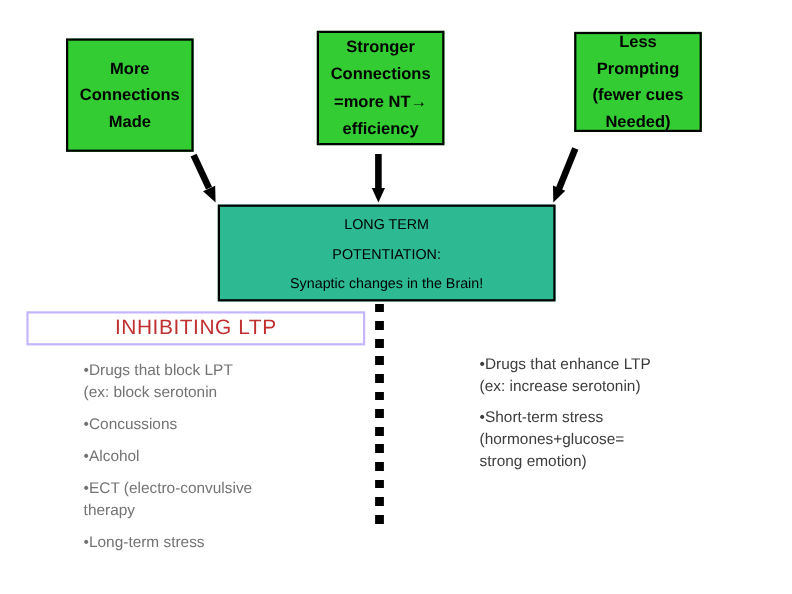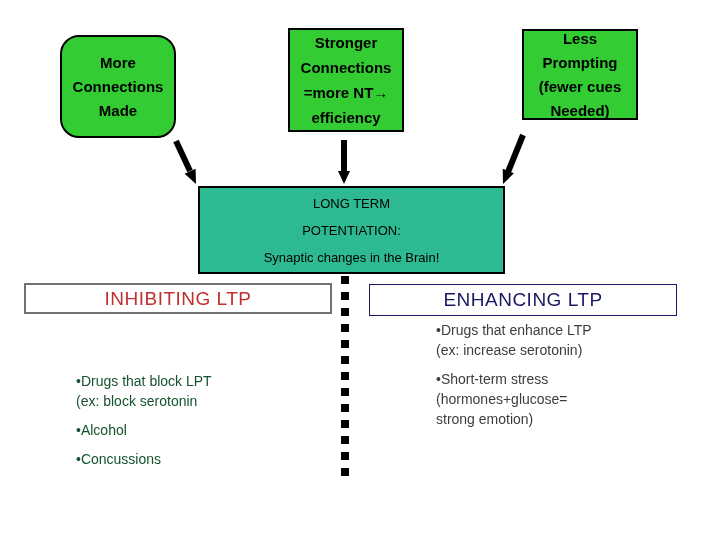--- a/index.html
+++ b/index.html
@@ -6,38 +6,38 @@
   #slide{
     position:relative;width:720px;height:540px;background:#ffffff;overflow:hidden;
     font-family:"Liberation Sans", sans-serif;color:#000;
   }
   .pre{white-space:pre-line;}
   .topbox{
     position:absolute;background:#33cc33;border:2px solid #000;
     display:flex;align-items:center;justify-content:center;text-align:center;
     font-size:15px;line-height:24px;font-weight:bold;box-sizing:border-box;
   }
-  #box-more{left:60px;top:35px;width:116px;height:103px;border-radius:19px;}
+  #box-more{left:60px;top:35px;width:116px;height:103px;}
   #box-stronger{left:288px;top:28px;width:116px;height:104px;line-height:25px;}
   #box-less{left:522px;top:29px;width:116px;height:91px;}
   #box-ltp{
     position:absolute;left:198px;top:186px;width:307px;height:88px;
     background:#2dba92;border:2px solid #000;box-sizing:border-box;
     display:flex;align-items:center;justify-content:center;text-align:center;
     font-size:13px;line-height:27px;font-weight:normal;
   }
   .colheader{
     position:absolute;background:#fff;box-sizing:border-box;
     display:flex;align-items:center;justify-content:center;
     font-size:19px;letter-spacing:0.5px;
   }
-  #hdr-inhibit{left:24px;top:283px;width:308px;height:31px;border:2px solid #737373;color:#c03030;}
+  #hdr-inhibit{left:24px;top:283px;width:308px;height:31px;border:2px solid #c4b5fd;color:#c03030;}
   #hdr-enhance{left:369px;top:284px;width:308px;height:32px;border:1px solid #191963;color:#191963;}
   .bullets{position:absolute;font-size:14px;line-height:20px;}
-  #list-inhibit{left:76px;top:326px;width:262px;color:#14532d;margin-top:45px;}
+  #list-inhibit{left:76px;top:326px;width:262px;color:#737373;}
   #list-enhance{left:436px;top:320px;width:255px;color:#3d3d3d;}
   .bullets .item{margin:0 0 9px 0;}
   #divider{
     position:absolute;left:341px;top:276px;width:8px;height:204px;
     background:repeating-linear-gradient(to bottom,#000 0 8px,transparent 8px 16px);
   }
   #arrows{position:absolute;left:0;top:0;pointer-events:none;}
 </style>
 </head>
 <body>
@@ -74,27 +74,29 @@
   </svg>
 
   <div class="pre" id="box-ltp">LONG TERM
 POTENTIATION:
 Synaptic changes in the Brain!</div>
 
   <div id="divider"></div>
 
   <div class="colheader" id="hdr-inhibit">INHIBITING LTP</div>
 
-  <div class="colheader" id="hdr-enhance">ENHANCING LTP</div>
 
   <div class="bullets" id="list-inhibit">
     <div class="item pre">•Drugs that block LPT
 (ex: block serotonin</div>
+    <div class="item pre">•Concussions</div>
     <div class="item pre">•Alcohol</div>
-    <div class="item pre">•Concussions</div>
+    <div class="item pre">•ECT (electro-convulsive
+therapy</div>
+    <div class="item pre">•Long-term stress</div>
   </div>
 
   <div class="bullets" id="list-enhance">
     <div class="item pre">•Drugs that enhance LTP
 (ex: increase serotonin)</div>
     <div class="item pre">•Short-term stress
 (hormones+glucose=
 strong emotion)</div>
   </div>
 

